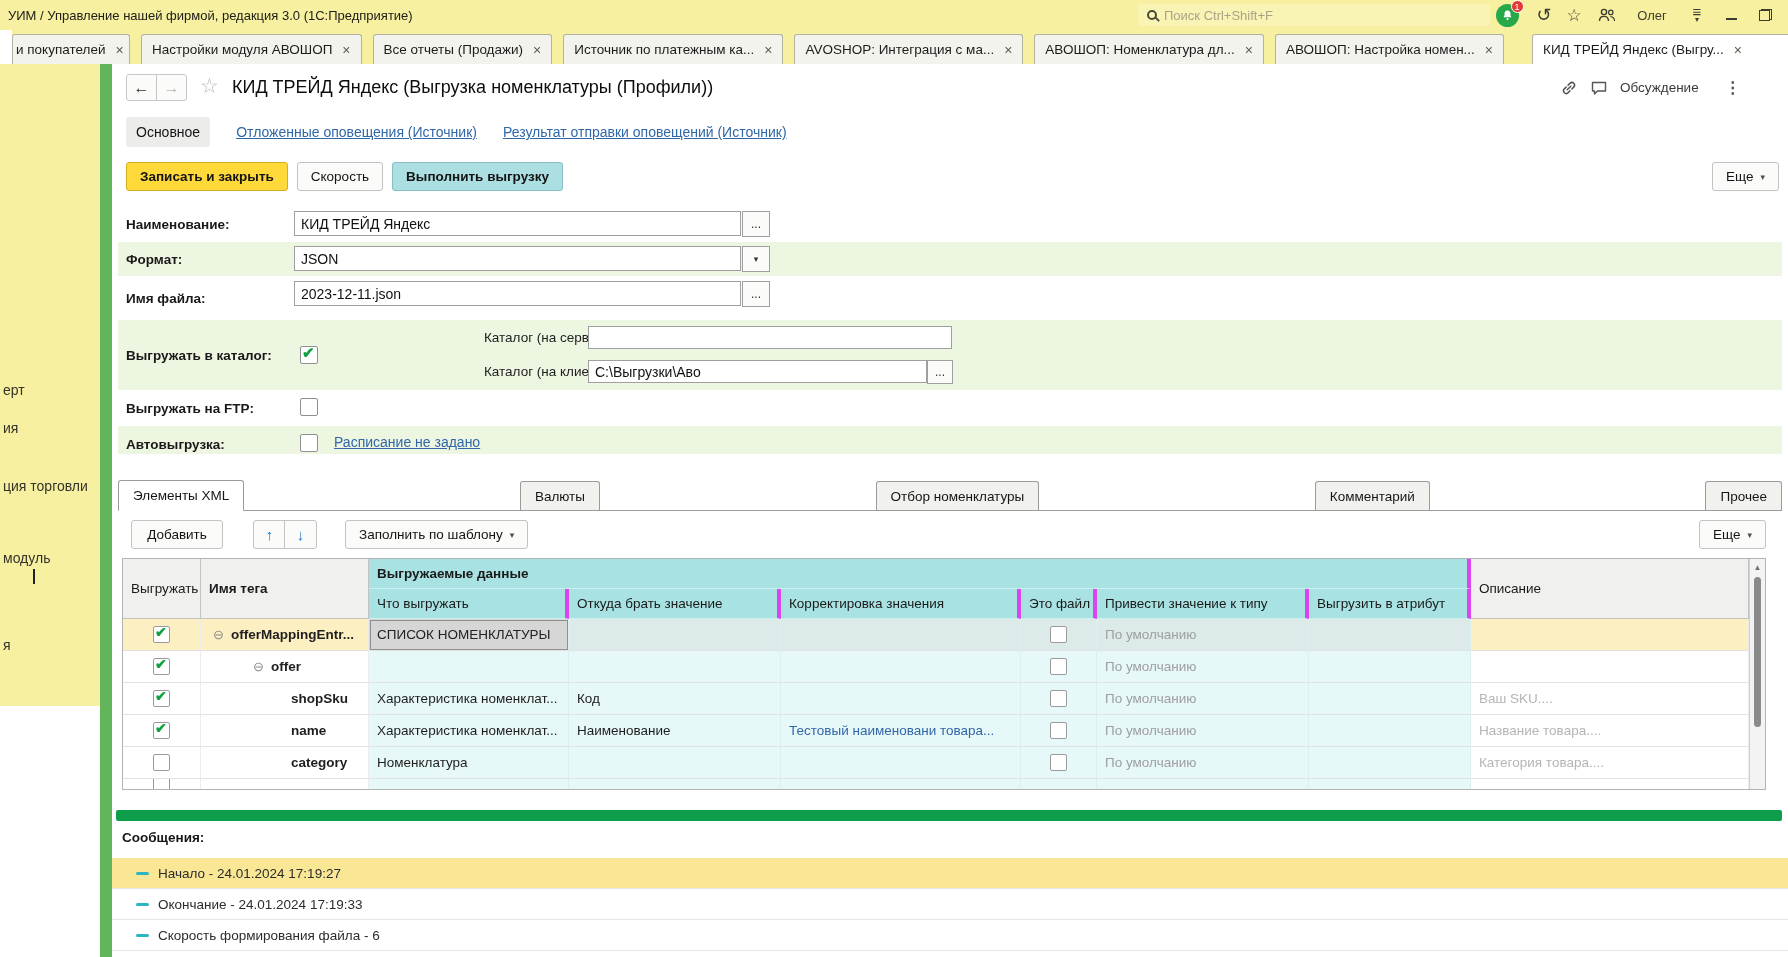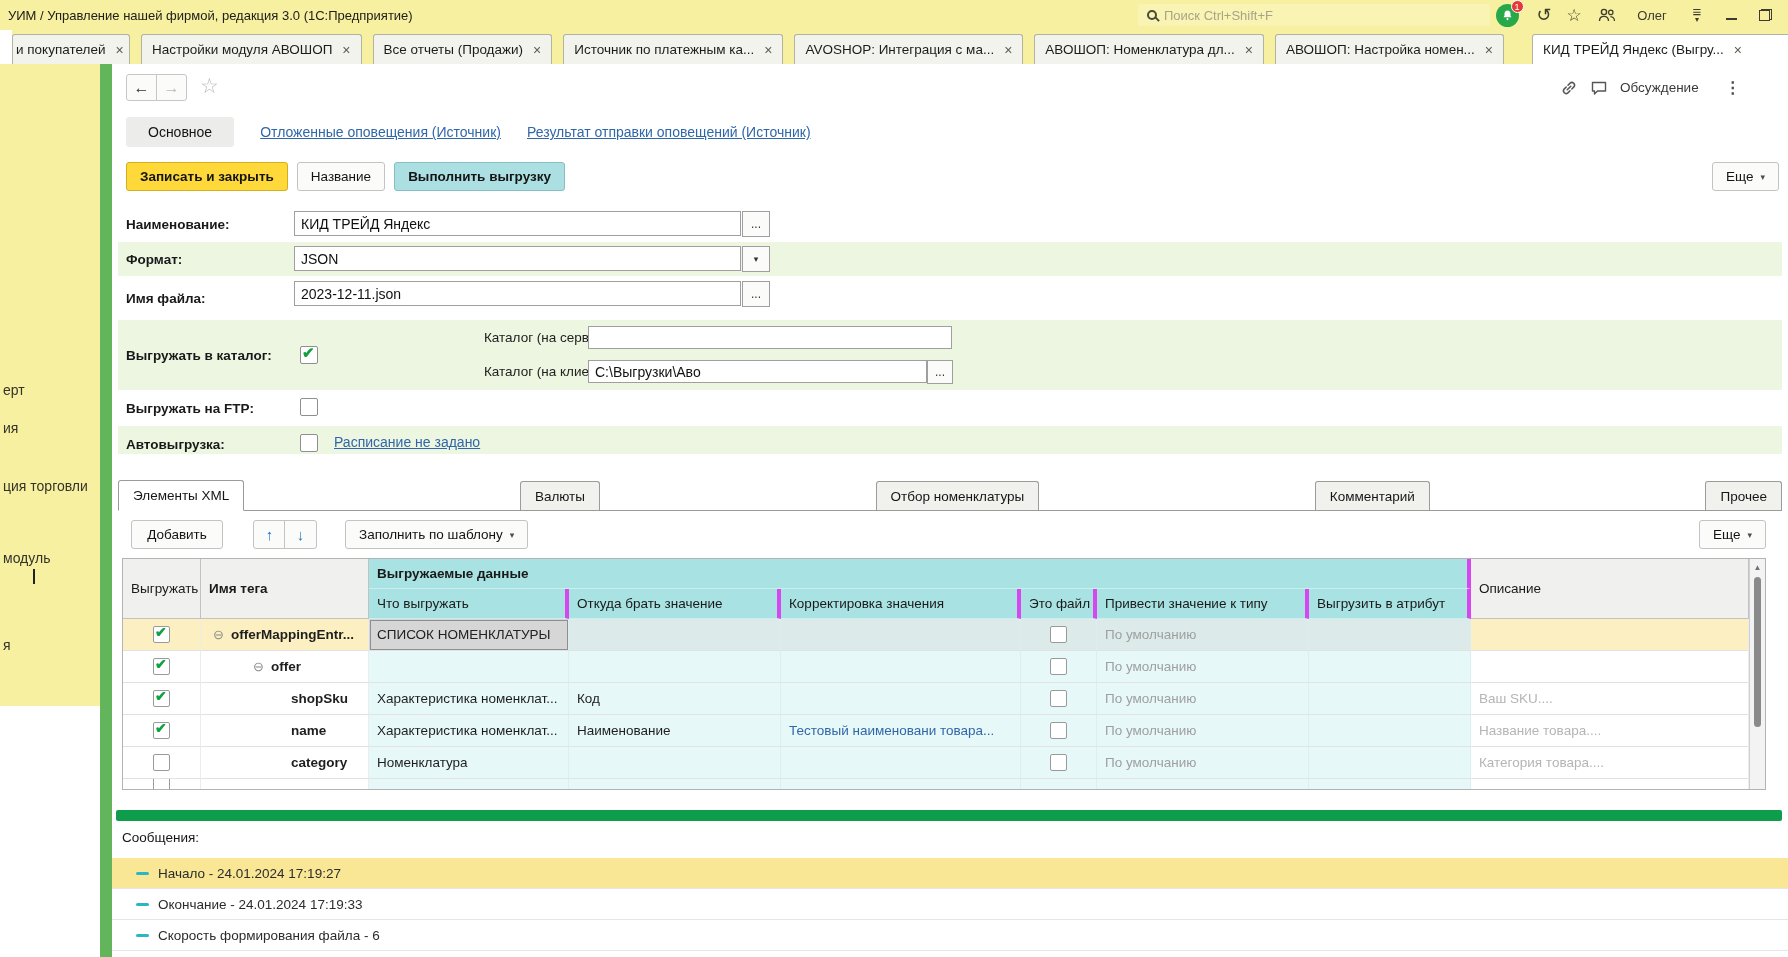--- a/index.html
+++ b/index.html
@@ -52,21 +52,21 @@
   .navbtn.back { border-radius:3px 0 0 3px; color:#2f2f2f; }
   .navbtn.fwd { border-radius:0 3px 3px 0; margin-left:-1px; color:#b8b8b8; }
   .fav-star { position:absolute; left:88px; top:10px; font-size:21px; color:#b9b9b9; }
   .form-title { position:absolute; left:120px; top:13px; font-size:18px; color:#0d0d0d; white-space:nowrap; }
   .hdr-right { position:absolute; left:1448px; top:14px; display:flex; align-items:center; gap:12px; }
   .disc-label { font-size:13.5px; color:#3a3a3a; }
   .kebab { font-size:16px; color:#4a4a4a; font-weight:bold; margin-left:14px; }
 
   
   .nav-row { position:absolute; left:14px; top:52px; height:32px; display:flex; align-items:center; gap:26px; }
-  .nav-main { background:#ececea; border-radius:3px; padding:7px 22px; font-size:14px; color:#141414; }
+  .nav-main { background:#ececea; border-radius:3px; padding:7px 10px; font-size:14px; color:#141414; }
   .nav-link { font-size:14px; color:#3067a8; text-decoration:underline; white-space:nowrap; }
 
   
   .cmd-row { position:absolute; left:14px; top:98px; height:30px; display:flex; gap:9px; }
   .btn { height:29px; display:inline-flex; align-items:center; padding:0 13px; font-size:13.5px; background:#fbfbfa; border:1px solid #c3c3c3; border-radius:3px; color:#141414; white-space:nowrap; }
   .btn.primary { background:#ffd939; border-color:#d3ae1f; font-weight:bold; }
   .btn.exec { background:#abdfe2; border-color:#85bec3; font-weight:bold; }
   .btn .bcaret { font-size:9px; margin-left:7px; color:#4d4d4d; }
   .more-top { position:absolute; right:9px; top:98px; }
 
@@ -127,21 +127,21 @@
   .ph-val { color:#b5b5b5; }
   .link-val { color:#3067a8; }
   .cb2 { width:17px; height:17px; border:1px solid #9a9a9a; border-radius:2px; background:#fff; position:relative; flex:none; }
   .cb2 .mark { position:absolute; left:1px; top:-3px; font-size:14px; font-weight:bold; color:#13a043; }
   .vscroll { position:absolute; right:0; top:0; width:16px; height:100%; background:#f3f3f3; border-left:1px solid #cfcfcf; }
   .vscroll .up { width:100%; height:16px; display:flex; align-items:center; justify-content:center; color:#707070; font-size:8px; }
   .vscroll .thumb { position:absolute; left:4px; top:18px; width:7px; height:150px; background:#8a8a8a; border-radius:4px; }
 
   
   .splitter { position:absolute; left:4px; top:746px; width:1666px; height:11px; background:#0e9d4a; border-radius:2px; }
-  .msg-label { position:absolute; left:10px; top:766px; font-size:13.5px; font-weight:normal; color:#161616; }
+  .msg-label { position:absolute; left:10px; top:766px; font-size:13.5px; font-weight:bold; color:#161616; }
   .msg-list { position:absolute; left:0; top:794px; width:1676px; }
   .msg-row { height:31px; display:flex; align-items:center; border-bottom:1px solid #e6e6e6; background:#fff; }
   .msg-row.sel { background:#f9e795; }
   .dash { width:13px; height:3px; background:#2cb5c2; border-radius:2px; margin:0 9px 0 24px; flex:none; }
   .msg-text { font-size:13.5px; color:#2c2c2c; }
 </style>
 </head>
 <body>
 
 <div id="app">
@@ -233,40 +233,41 @@
   </div>
   <div class="green-strip"></div>
 
   <div class="form">
 
     <div class="navbtns">
       <div class="navbtn back">←</div>
       <div class="navbtn fwd">→</div>
     </div>
     <div class="fav-star">☆</div>
+    <div class="form-title">КИД ТРЕЙД Яндекс (Выгрузка номенклатуры (Профили))</div>
     <div class="hdr-right">
       <svg width="18" height="18" viewBox="0 0 18 18">
           <path d="M7.2 10.8 L10.8 7.2 M6.2 8 l-2.1 2.1 a2.7 2.7 0 0 0 3.8 3.8 L10 11.8 M11.8 10 l2.1-2.1 a2.7 2.7 0 0 0 -3.8-3.8 L8 6.2" fill="none" stroke="#555" stroke-width="1.5" stroke-linecap="round"></path>
         </svg>
       <svg width="18" height="18" viewBox="0 0 18 18">
           <path d="M2.5 3.5h13v8.5h-8l-3 3v-3h-2z" fill="none" stroke="#555" stroke-width="1.4" stroke-linejoin="round"></path>
         </svg>
       <span class="disc-label">Обсуждение</span>
       <span class="kebab">⋮</span>
     </div>
 
     <div class="nav-row">
       <span class="nav-main">Основное</span>
       <a class="nav-link">Отложенные оповещения (Источник)</a>
       <a class="nav-link">Результат отправки оповещений (Источник)</a>
     </div>
 
     <div class="cmd-row">
       <div class="btn primary">Записать и закрыть</div>
-      <div class="btn">Название</div>
+      <div class="btn">Скорость</div>
       <div class="btn exec">Выполнить выгрузку</div>
     </div>
     <div class="btn more-top">
         <span>Еще</span>
         <span class="bcaret">▾</span>
       </div>
 
     <div class="fields">
       <div class="frow white" style="height:36px">
         <div class="flabel">Наименование:</div>

